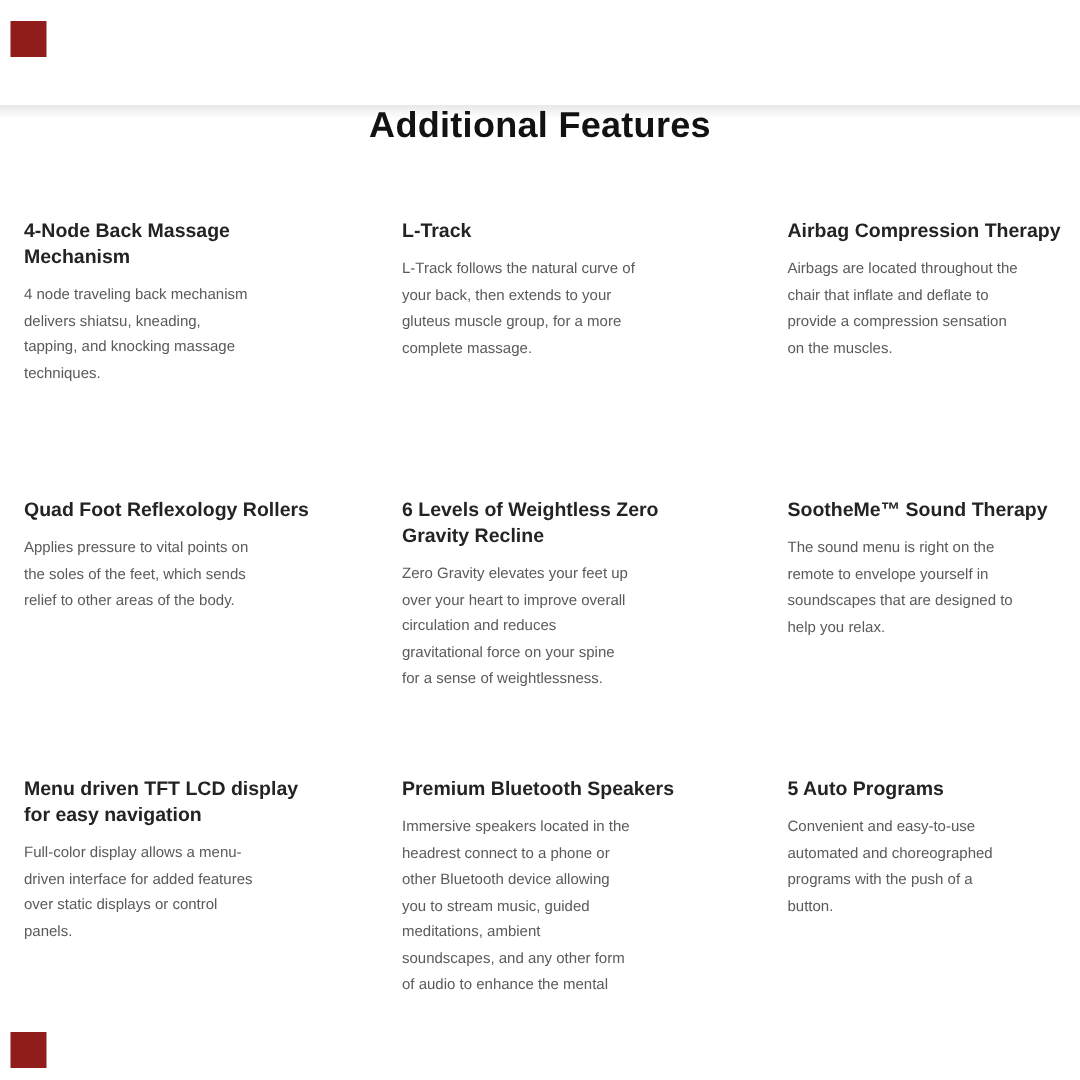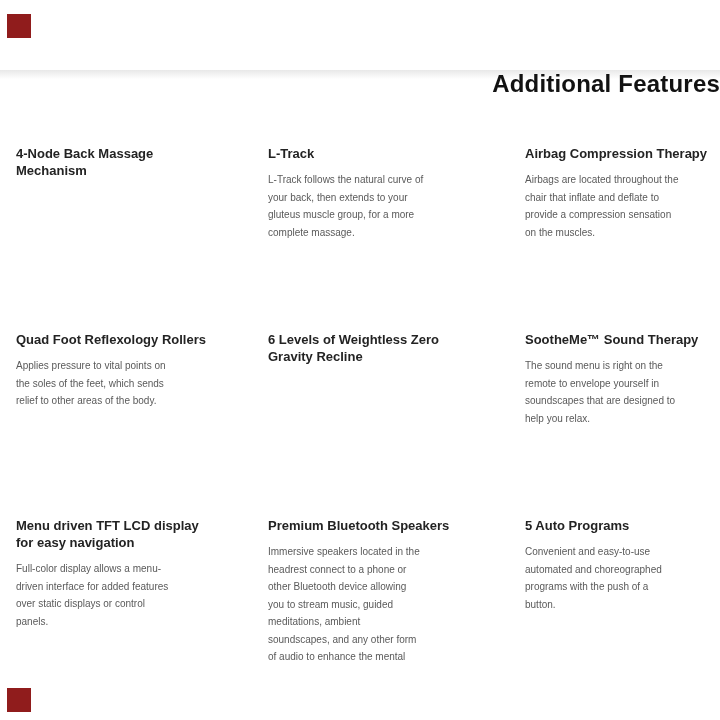--- a/index.html
+++ b/index.html
@@ -31,21 +31,21 @@
     width: 720px;
     height: 9px;
     background: linear-gradient(to bottom, #e8e8e8, rgba(255,255,255,0));
   }
   .page-title {
     position: absolute;
     top: 71px;
     left: 0;
     width: 720px;
     margin: 0;
-    text-align: right;
+    text-align: center;
     font-size: 24px;
     line-height: 26px;
     font-weight: 700;
     letter-spacing: 0.2px;
     color: #121212;
   }
   .features-grid {
     position: absolute;
     top: 133px;
     left: 16px;
@@ -80,20 +80,24 @@
 
 <div class="header-divider"></div>
 
 <h1 class="page-title">Additional Features</h1>
 
 <div class="features-grid">
 
   <div class="feature-card">
     <h3>4-Node Back Massage
 Mechanism</h3>
+    <p>4 node traveling back mechanism
+delivers shiatsu, kneading,
+tapping, and knocking massage
+techniques.</p>
   </div>
 
   <div class="feature-card">
     <h3>L-Track</h3>
     <p>L-Track follows the natural curve of
 your back, then extends to your
 gluteus muscle group, for a more
 complete massage.</p>
   </div>
 
@@ -108,20 +112,25 @@
   <div class="feature-card">
     <h3>Quad Foot Reflexology Rollers</h3>
     <p>Applies pressure to vital points on
 the soles of the feet, which sends
 relief to other areas of the body.</p>
   </div>
 
   <div class="feature-card">
     <h3>6 Levels of Weightless Zero
 Gravity Recline</h3>
+    <p>Zero Gravity elevates your feet up
+over your heart to improve overall
+circulation and reduces
+gravitational force on your spine
+for a sense of weightlessness.</p>
   </div>
 
   <div class="feature-card">
     <h3>SootheMe™ Sound Therapy</h3>
     <p>The sound menu is right on the
 remote to envelope yourself in
 soundscapes that are designed to
 help you relax.</p>
   </div>
 

